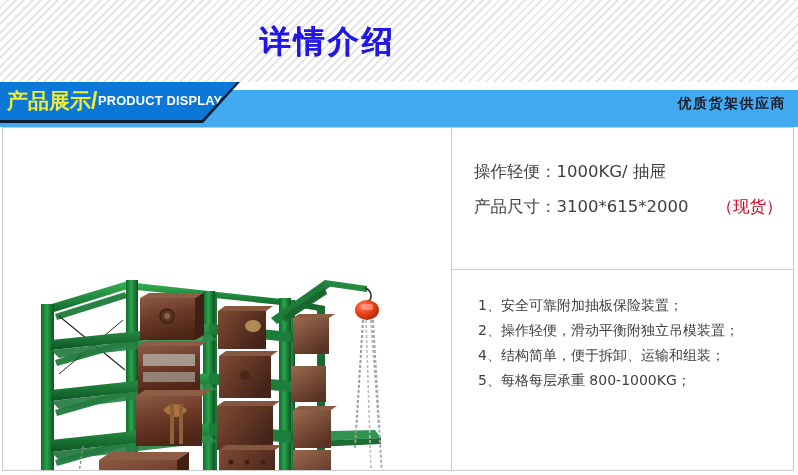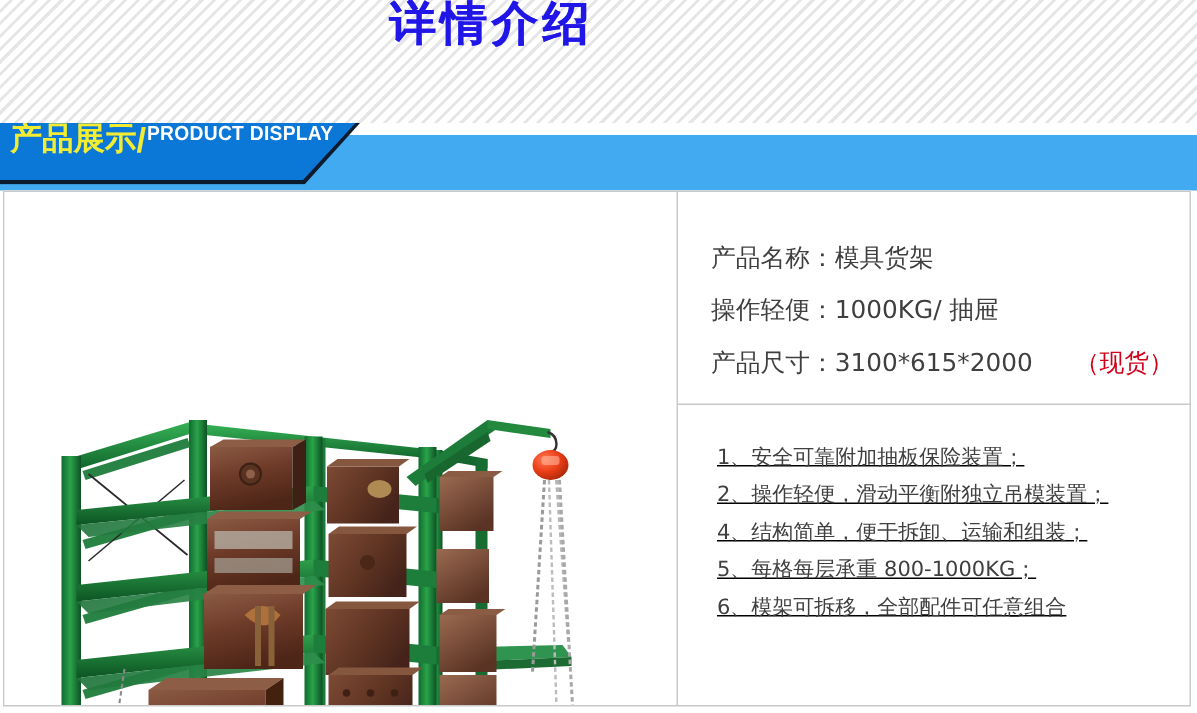--- a/index.html
+++ b/index.html
@@ -15,21 +15,21 @@
   .header{
     position:absolute;left:0;top:0;width:798px;height:82px;
     background-color:#ffffff;
     background-image:repeating-linear-gradient(
         -45deg,
         #ffffff 0px, #ffffff 4px,
         #e6e6e6 4px, #e6e6e6 6px);
   }
   .header-inner{
     position:absolute;left:0;top:0;width:655px;height:82px;
-    display:flex;flex-direction:row;justify-content:center;
+    display:flex;flex-direction:column;align-items:center;justify-content:center;
   }
   .title-cn{
     font-size:31px;font-weight:bold;color:#2116e8;
     letter-spacing:3px;line-height:1.05;
     font-family:"DejaVu Sans","Liberation Sans",sans-serif;
     text-shadow:0.5px 0 0 #2116e8;
   }
   .title-en{
     margin-top:3px;
     font-size:9.5px;color:#555555;letter-spacing:2.6px;
@@ -47,21 +47,21 @@
     -webkit-clip-path:polygon(0 0, 240px 0, 203px 100%, 0 100%);
     clip-path:polygon(0 0, 240px 0, 203px 100%, 0 100%);
     z-index:1;
   }
   .band-tag-fill{
     position:absolute;left:0;top:82px;width:237px;height:38px;
     background:#0b78d8;
     -webkit-clip-path:polygon(0 0, 237px 0, 202px 100%, 0 100%);
     clip-path:polygon(0 0, 237px 0, 202px 100%, 0 100%);
     z-index:2;
-    display:flex;align-items:flex-start;
+    display:flex;align-items:center;
   }
   .tag-cn{
     margin-left:7px;
     font-size:21px;font-weight:bold;color:#f2ec32;
     font-family:"DejaVu Sans","Liberation Sans",sans-serif;
     letter-spacing:0px;line-height:1;
   }
   .tag-slash{
     font-size:23px;font-weight:bold;color:#f2ec32;
     margin:0 1px 0 0;line-height:1;
@@ -105,21 +105,20 @@
   .spec-line{
     font-size:16.5px;color:#3f3f3f;
     font-family:"DejaVu Sans","Liberation Sans",sans-serif;
     line-height:35px;white-space:nowrap;
   }
   .spec-stock{color:#d0021b;padding-left:28px;}
   .feat-box{
     position:absolute;left:0;top:143px;width:342px;height:199px;
     padding:22px 0 0 26px;
     box-sizing:border-box;
-    text-decoration:underline;
   }
   .feat-line{
     font-size:14px;color:#3f3f3f;
     font-family:"DejaVu Sans","Liberation Sans",sans-serif;
     line-height:25px;white-space:nowrap;
   }
 
   
   .photo{position:absolute;left:0;top:0;width:447px;height:342px;background:#fff;}
   .photo svg{display:block;}
@@ -134,20 +133,21 @@
     <div class="title-cn">详情介绍</div>
   </div>
 
   <div class="blue-band"></div>
   <div class="band-tag-edge"></div>
   <div class="band-tag-fill">
     <span class="tag-cn">产品展示</span>
     <span class="tag-slash">/</span>
     <span class="tag-en">PRODUCT DISPLAY</span>
   </div>
+  <div class="band-right">优质货架供应商</div>
 
   <div class="frame">
 
     <div class="col-left">
       <div class="photo">
         <svg width="447" height="342" viewBox="0 0 447 342">
           <defs>
             <linearGradient id="gGreen" x1="0" y1="0" x2="1" y2="0">
               <stop offset="0%" stop-color="#0f6b2e"></stop>
               <stop offset="45%" stop-color="#2aa34a"></stop>
@@ -333,34 +333,30 @@
 
           <line x1="124" y1="398" x2="330" y2="376" stroke="#2e8f4c" stroke-width="1"></line>
         </svg>
       </div>
     </div>
 
     <div class="col-right">
 
       <div class="spec-box">
         <div class="spec-line">
-          <span>产品名称：</span><span>模具货架</span>
-        </div>
-        <div class="spec-line">
           <span>操作轻便：</span><span>1000KG/ 抽屉</span>
         </div>
         <div class="spec-line">
           <span>产品尺寸：</span><span>3100*615*2000</span><span class="spec-stock">（现货）</span>
         </div>
       </div>
 
       <div class="feat-box">
         <div class="feat-line">1、安全可靠附加抽板保险装置；</div>
         <div class="feat-line">2、操作轻便，滑动平衡附独立吊模装置；</div>
         <div class="feat-line">4、结构简单，便于拆卸、运输和组装；</div>
         <div class="feat-line">5、每格每层承重 800-1000KG；</div>
-        <div class="feat-line">6、模架可拆移，全部配件可任意组合</div>
       </div>
 
     </div>
   </div>
 
 </div>
 
 </body></html>

